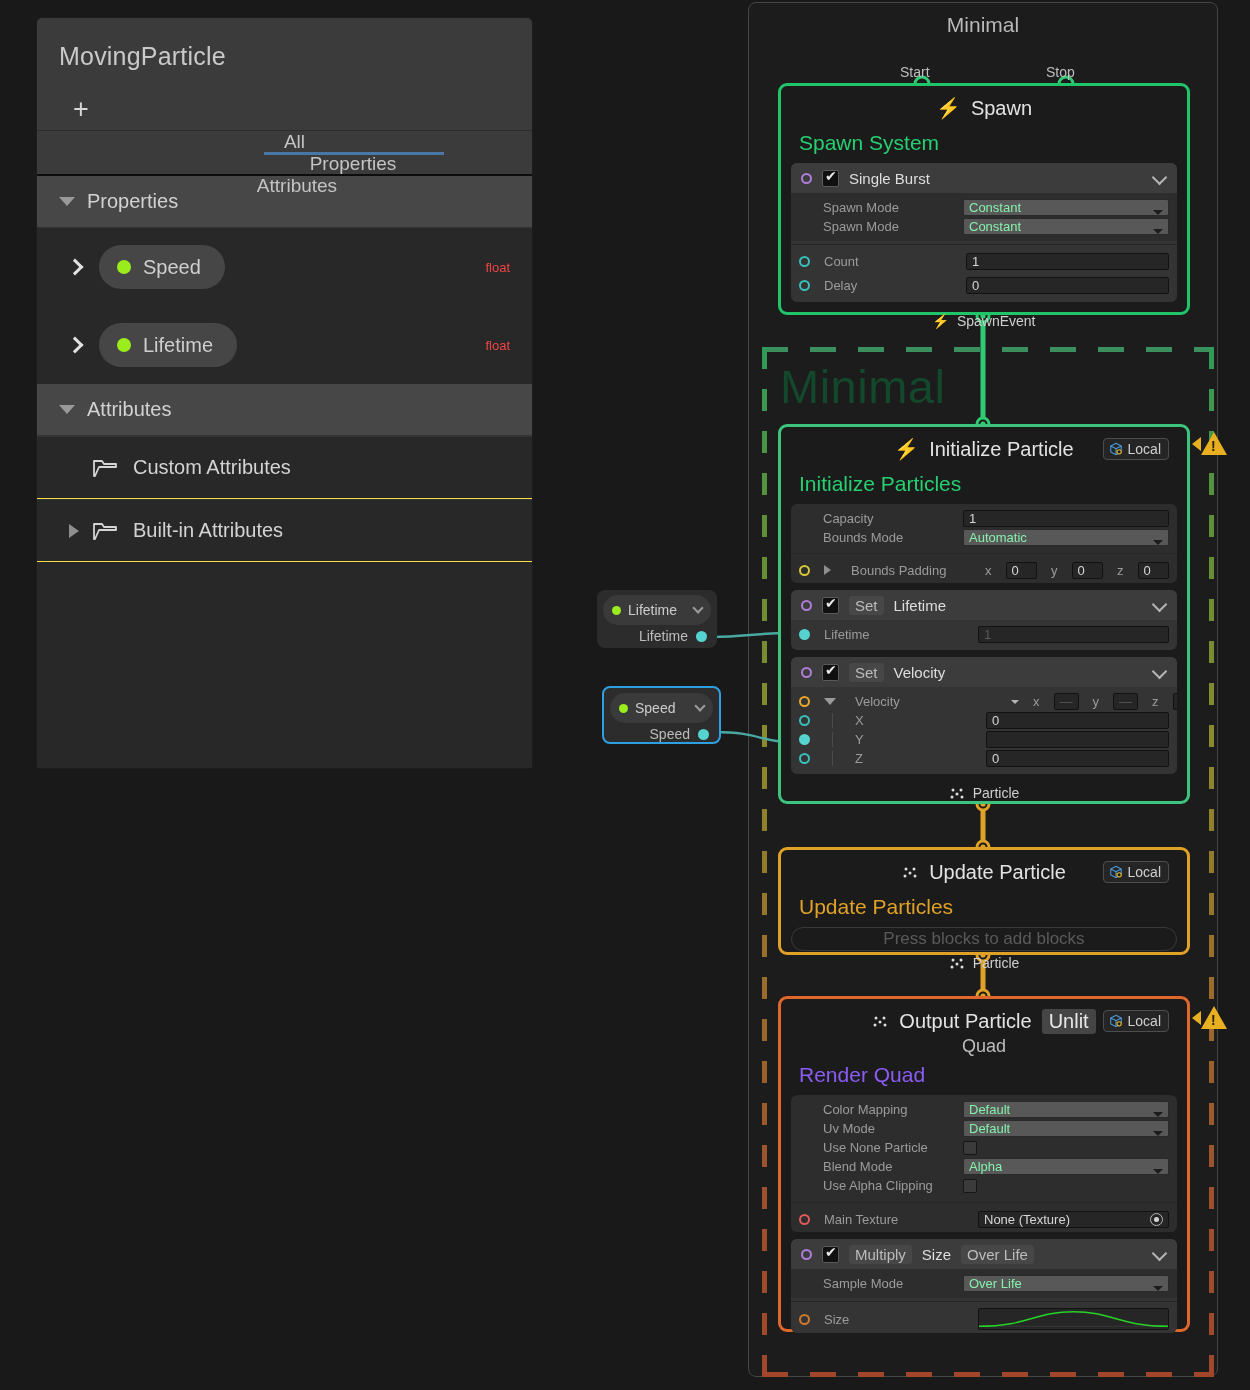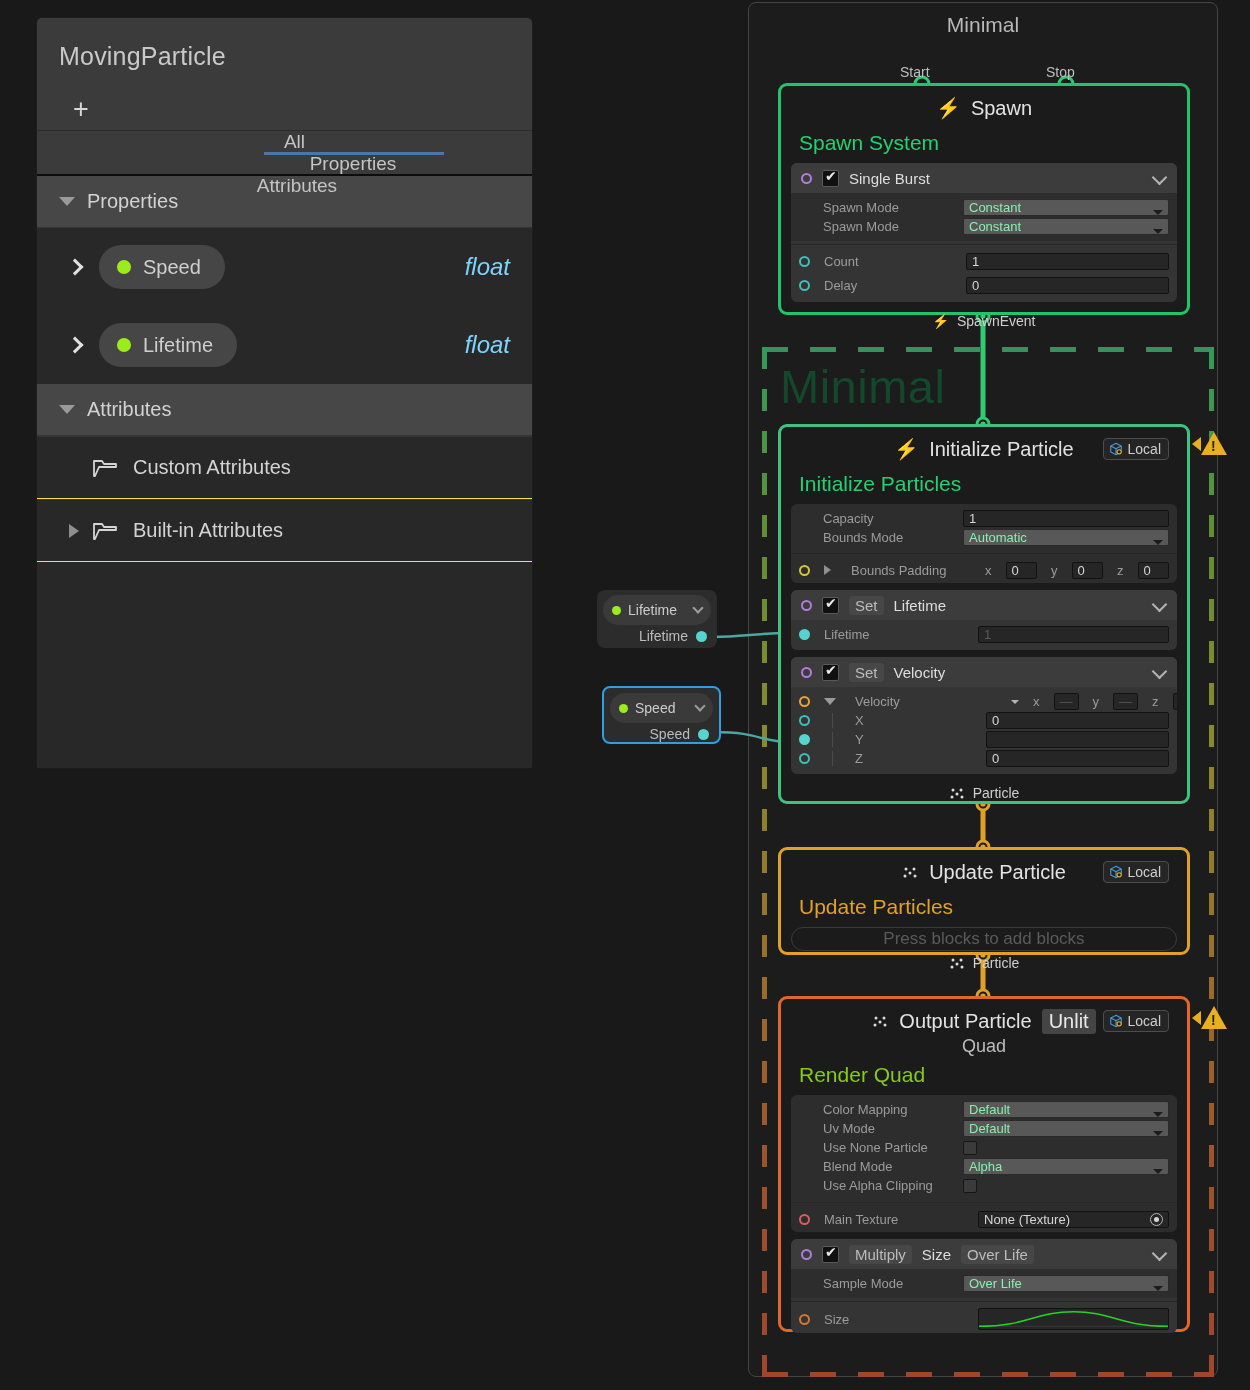--- a/index.html
+++ b/index.html
@@ -60,21 +60,21 @@
   .chev-right {
     width: 12px; height: 12px; border-right: 3px solid #e2e2e2; border-top: 3px solid #e2e2e2;
     transform: rotate(45deg); margin-right: 18px; flex: none;
   }
   .pill {
     display: inline-flex; align-items: center; gap: 12px;
     background: #464646; border-radius: 22px; height: 44px; padding: 0 24px 0 18px;
   }
   .dot-green { width: 14px; height: 14px; border-radius: 50%; background: #9bec1c; flex: none; }
   .pill-text { font-size: 20px; color: #cfcfcf; }
-  .type-label { position: absolute; right: 22px; font-size: 24px; color: #7dd3fc; font-style: italic; }
+  .type-label { position: absolute; right: 22px; font-size: 13px; color: #ef4444; }
 
   .attr-row {
     height: 63px; display: flex; align-items: center; padding-left: 32px;
     border-bottom: 1px solid #fde047; border-top: 1px solid #343434;
   }
   .tri-right-sm {
     width: 0; height: 0; border-top: 7px solid transparent; border-bottom: 7px solid transparent;
     border-left: 10px solid #8e8e8e; margin-right: 14px; flex: none;
   }
   .tri-spacer { width: 24px; flex: none; }
@@ -124,21 +124,21 @@
     height: 34px; display: flex; align-items: center; justify-content: center;
     gap: 10px; font-size: 20px; color: #e3e3e3; margin-top: 5px; position: relative;
   }
   .node-title .bolt { color: #ececec; font-size: 20px; }
   .node-subtitle { text-align: center; font-size: 18px; color: #bdbdbd; margin-top: -2px; }
   .chip-unlit { background: #454545; padding: 1px 7px; border-radius: 3px; color: #e8e8e8; }
 
   .ctxtitle { font-size: 21px; padding: 6px 0 8px 18px; }
   .ctxtitle.green { color: #26cf70; }
   .ctxtitle.amber { color: #e0a226; }
-  .ctxtitle.orange { color: #84cc16; }
+  .ctxtitle.orange { color: #8b5cf6; }
 
   .local-badge {
     position: absolute; right: 18px; top: 6px; display: flex; align-items: center; gap: 5px;
     background: #252525; border: 1px solid #4d4d4d; border-radius: 4px;
     padding: 2px 7px 2px 5px; font-size: 14px; color: #cfcfcf;
   }
 
   .block {
     background: #343434; border-radius: 6px; margin: 0 10px 7px 10px; overflow: hidden;
   }

